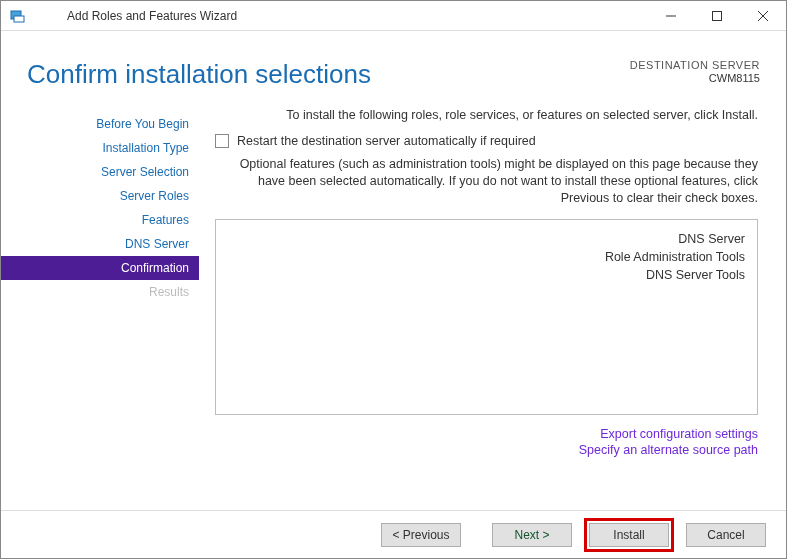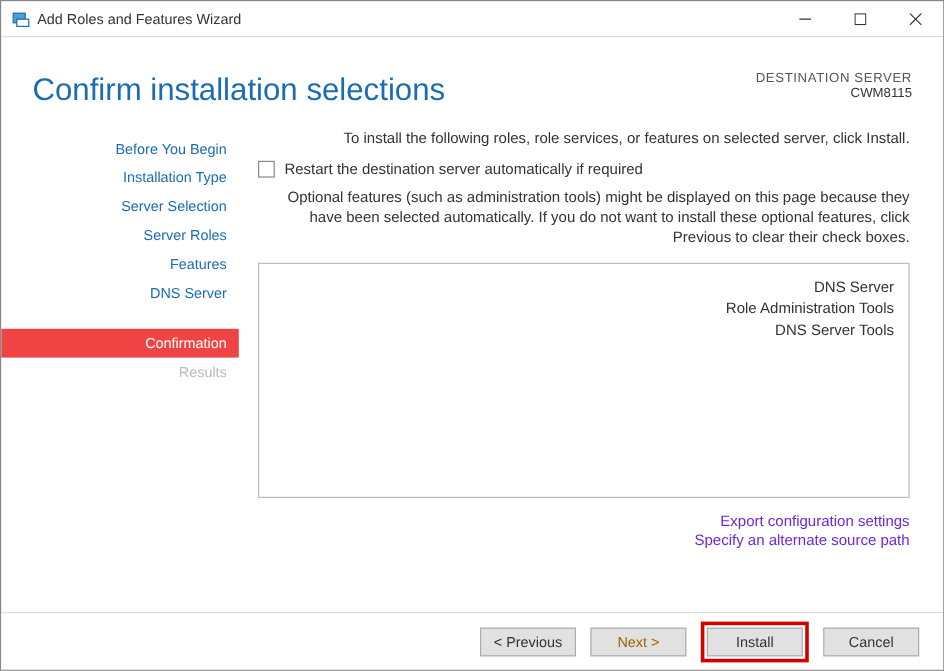--- a/index.html
+++ b/index.html
@@ -1,38 +1,38 @@
 <!DOCTYPE html>
 <html><head>
   <meta charset="utf-8">
   <style>
     * { box-sizing: border-box; margin: 0; padding: 0; font-family: "Segoe UI", Tahoma, sans-serif; }
     body { width: 787px; height: 559px; background: #fff; border: 1px solid #888; position: relative; overflow: hidden; }
 
     
-    .titlebar { height: 30px; display: flex; align-items: center; padding-left: 8px; border-bottom: 1px solid #ddd; }
+    .titlebar { height: 30px; display: flex; align-items: center; padding-left: 8px; border-bottom: 1px solid #ddd; gap: 36px; }
     .titlebar .icon { width: 16px; height: 16px; margin-right: 6px; display: inline-flex; align-items: center; justify-content: center; }
     .titlebar .title { font-size: 12px; color: #333; flex: 1; }
     .win-controls { display: flex; height: 100%; }
     .win-btn { width: 46px; height: 30px; display: flex; align-items: center; justify-content: center; cursor: pointer; font-size: 10px; color: #333; }
 
     
     .header { padding: 28px 26px 12px 26px; display: flex; justify-content: space-between; align-items: flex-start; }
     .header .page-title { color: #1a6cb3; font-size: 26px; font-weight: 400; }
     .header .dest { text-align: right; font-size: 11px; color: #555; }
     .header .dest .label { letter-spacing: 0.5px; }
     .header .dest .server { color: #333; margin-top: 1px; }
 
     
     .content { display: flex; padding: 0 0 0 0; height: 410px; text-align: right; }
 
     
     .nav { width: 198px; padding-top: 10px; }
     .nav-item { font-size: 12px; color: #1a6cb3; padding: 5px 10px 5px 36px; cursor: pointer; }
-    .nav-item.selected { background: #ef4444; color: #fff; margin-top: 18px; }
+    .nav-item.selected { background: #4c1d95; color: #fff; }
     .nav-item.disabled { color: #bbb; cursor: default; }
 
     
     .main { flex: 1; padding: 6px 28px 0 16px; font-size: 12.5px; color: #333; }
     .main p.intro { margin-bottom: 12px; }
     .checkbox-row { display: flex; align-items: center; margin-bottom: 8px; }
     .checkbox-row .cb { width: 14px; height: 14px; border: 1px solid #888; margin-right: 8px; cursor: pointer; background: #fff; }
     .checkbox-row .cblabel { cursor: pointer; }
     .note { line-height: 1.35; margin-bottom: 12px; }
 
@@ -40,21 +40,21 @@
     .feature-box .l1 { padding: 2px 0; }
     .feature-box .l2 { padding: 2px 0 2px 24px; }
     .feature-box .l3 { padding: 2px 0 2px 48px; }
 
     .links { margin-top: 12px; font-size: 12.5px; }
     .links a { color: #6d28d9; text-decoration: none; cursor: pointer; display: block; margin-bottom: 2px; }
 
     
     .footer { position: absolute; bottom: 0; left: 0; right: 0; height: 48px; border-top: 1px solid #ddd; display: flex; justify-content: flex-end; align-items: center; padding-right: 20px; gap: 12px; background: #fff; }
     .btn { min-width: 80px; height: 24px; font-size: 12px; background: #e1e1e1; border: 1px solid #adadad; cursor: pointer; color: #333; }
-    .btn.disabled { color: #a16207; cursor: default; }
+    .btn.disabled { color: #14532d; cursor: default; margin-left: 19px; }
     .install-highlight { border: 3px solid #d40000; padding: 2px; display: inline-flex; }
   </style>
 </head>
 <body>
 
 <div class="titlebar">
   <span class="icon">
     <svg width="16" height="16" viewBox="0 0 16 16">
       <rect x="2" y="3" width="10" height="8" fill="#4aa0d8" stroke="#1a6cb3" stroke-width="1"></rect>
       <rect x="5" y="8" width="10" height="6" fill="#fff" stroke="#1a6cb3" stroke-width="1"></rect>

